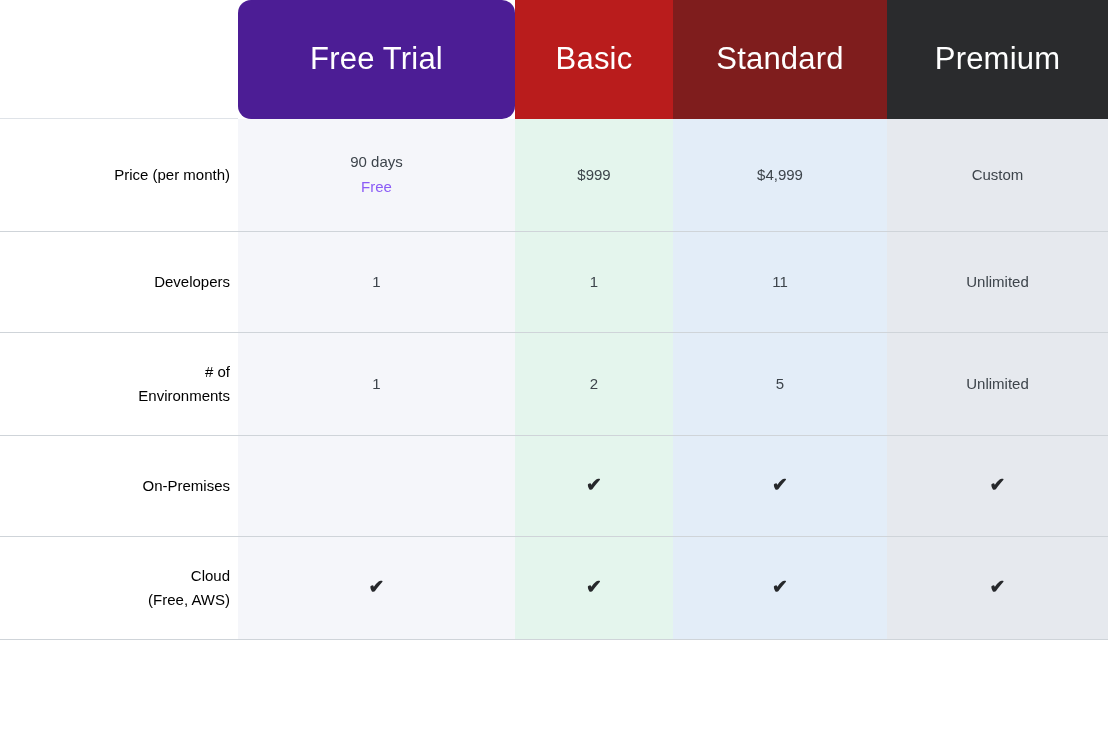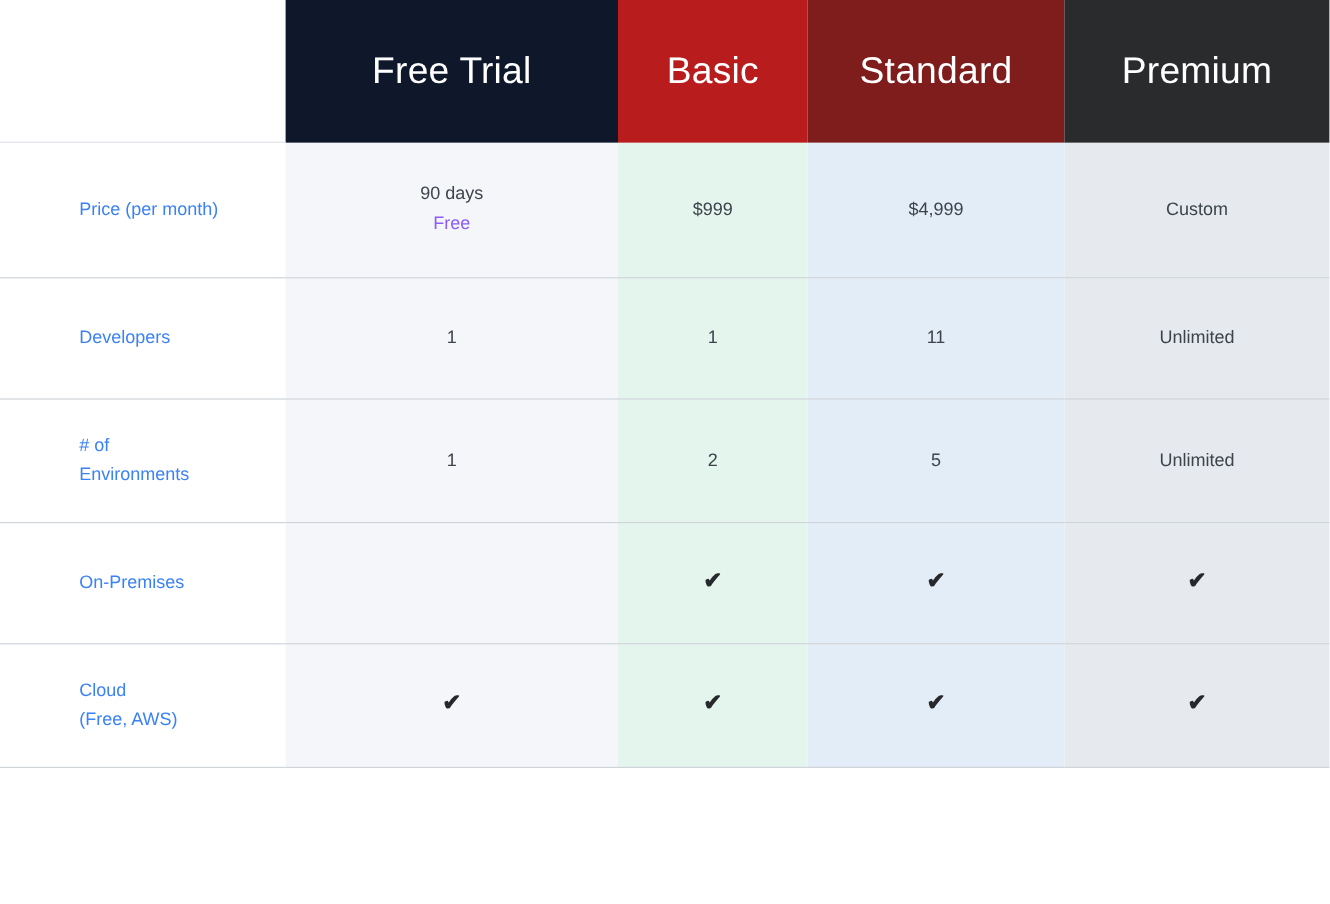--- a/index.html
+++ b/index.html
@@ -35,41 +35,41 @@
     text-align: center;
     font-weight: normal;
     color: #ffffff;
     font-size: 31px;
     letter-spacing: 0.2px;
   }
   th.h-feature {
     background: #ffffff;
     border-bottom: 1px solid #dfe3e8;
   }
-  th.h-free     { background: #0f172a; }
+  th.h-free     { background: #4c1d95; border-radius: 13px; }
   th.h-basic    { background: #b91c1c; }
   th.h-standard { background: #7f1d1d; }
   th.h-premium  { background: #2a2b2d; }
 
   
   tbody td {
     padding: 0 10px;
     vertical-align: middle;
     text-align: center;
     font-size: 15px;
     color: #3d444b;
     border-bottom: 1px solid #cfd4d9;
     line-height: 1.62;
   }
   tbody tr td:first-child {
-    text-align: left;
+    text-align: right;
     padding-left: 66px;
     padding-right: 8px;
     background: #ffffff;
-    color: #3b82f6;
+    color: #000000;
     font-size: 15px;
   }
 
   td.c-free     { background: #f5f6fa; }
   td.c-basic    { background: #e4f5ed; margin-left: 11px; }
   td.c-standard { background: #e3edf8; }
   td.c-premium  { background: #e6e9ee; }
 
   tr.r-price    td { height: 112px; }
   tr.r-apps     td { height: 112px; }

